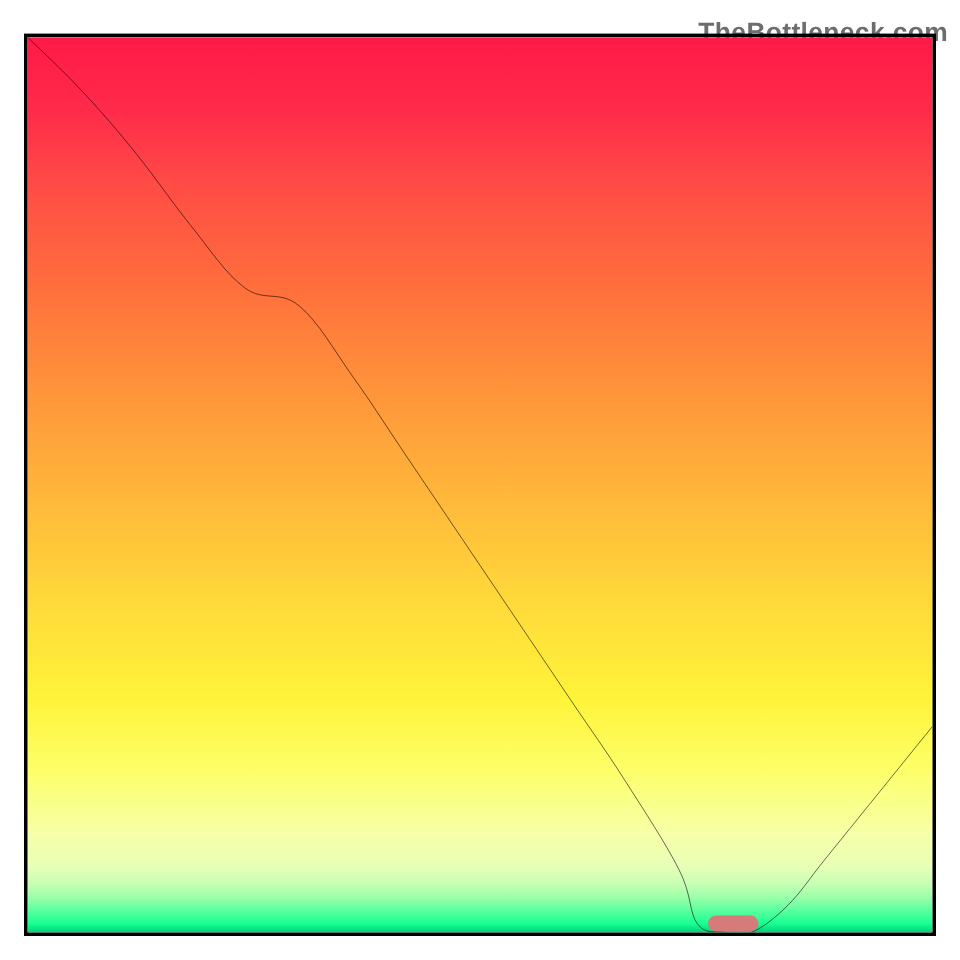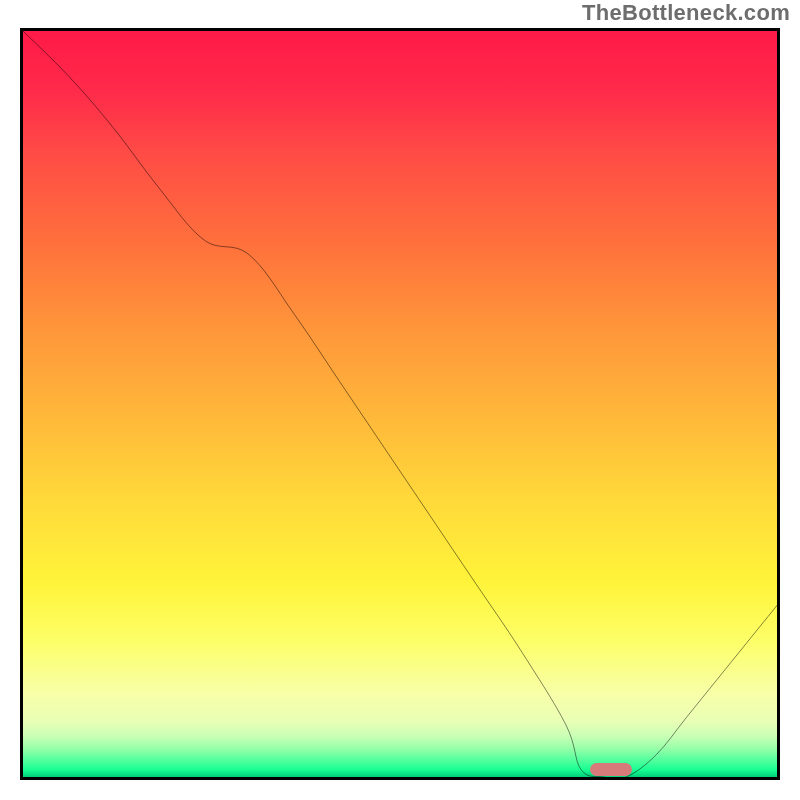--- a/index.html
+++ b/index.html
@@ -11,21 +11,21 @@
     font-family: Arial, Helvetica, sans-serif;
     overflow: hidden;
   }
   .stage {
     position: relative;
     width: 800px;
     height: 800px;
   }
   .watermark {
     position: absolute;
-    top: 0;
+    top: 14px;
     right: 10px;
     font-size: 22px;
     font-weight: 600;
     color: #6d6d6d;
     letter-spacing: 0.3px;
   }
   .plot-area {
     position: absolute;
     left: 20px;
     top: 28px;

